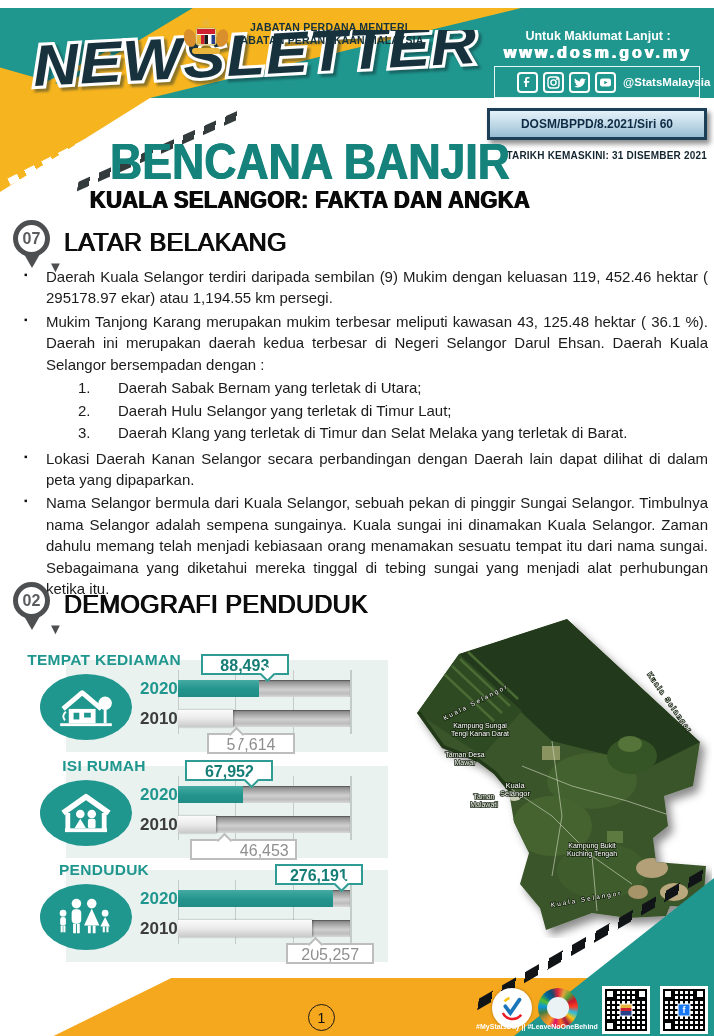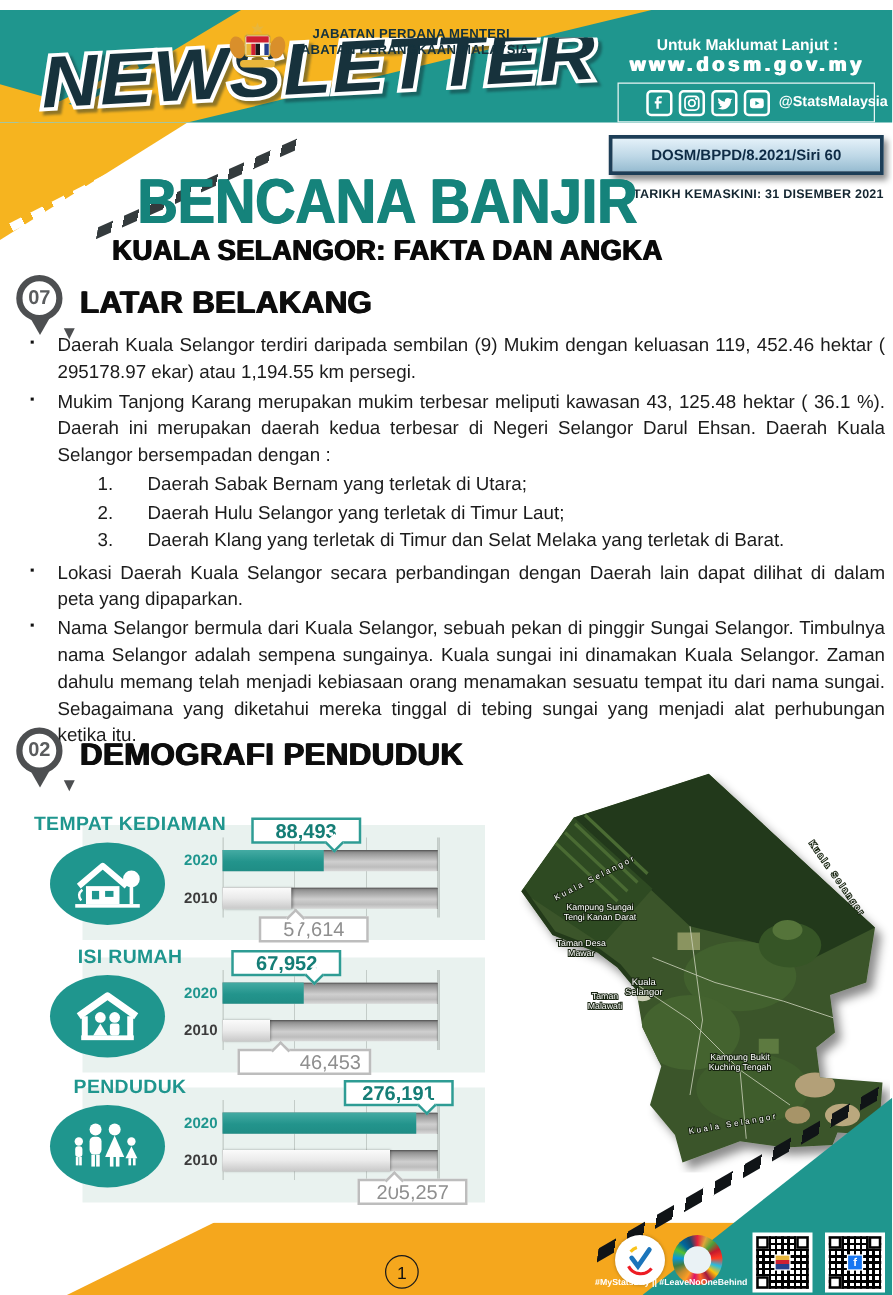--- a/index.html
+++ b/index.html
@@ -55,21 +55,21 @@
   .subtitle{position:absolute;left:55px;top:188px;width:510px;text-align:center;
     font-size:22px;font-weight:bold;color:#0a0a0a;transform:scaleY(1.05);letter-spacing:.3px;}
 
   
   .pin{position:absolute;width:37px;height:37px;border:5px solid #4d4f51;border-radius:50%;
     background:#fff;box-sizing:border-box;text-align:center;line-height:27px;
     font-size:16px;font-weight:bold;color:#5a5c5e;}
   .pin-tail{position:absolute;width:0;height:0;border-left:8px solid transparent;
     border-right:8px solid transparent;border-top:14px solid #4d4f51;}
   .pin-arrow{position:absolute;color:#4d4f51;font-size:15px;}
-  .h-section{position:absolute;font-size:25px;font-weight:bold;color:#0d0d0d;letter-spacing:.3px;}
+  .h-section{position:absolute;font-size:25px;font-weight:normal;color:#0d0d0d;letter-spacing:.3px;}
 
   
   .bullets{position:absolute;left:24px;top:266px;width:684px;}
   .bullet{display:flex;margin-bottom:2px;}
   .bullet .marker{width:22px;flex:0 0 22px;font-size:10px;color:#111;padding-top:3px;}
   .bullet p{flex:1;margin:0;text-align:justify;font-size:15px;line-height:21.4px;color:#1b1b1b;}
   .numbered{margin:2px 0 3px 54px;}
   .num-row{display:flex;font-size:15px;line-height:22.5px;color:#1b1b1b;}
   .num-row .num{width:40px;flex:0 0 40px;}
 
@@ -78,21 +78,21 @@
   .panel{position:absolute;left:52px;top:6px;width:322px;height:92px;background:#E9F2EF;}
   .chart-label{position:absolute;left:0;top:-3px;width:180px;text-align:center;
     font-size:15.5px;font-weight:bold;color:#1F968E;letter-spacing:.3px;}
   .icon-ell{position:absolute;left:26px;top:20px;width:92px;height:66px;background:#1F968E;
     border-radius:50%;display:flex;align-items:center;justify-content:center;}
   .rowwrap{position:absolute;left:126px;top:6px;width:244px;height:92px;}
   .gridbox{position:absolute;left:38px;top:10px;width:172px;height:64px;
     border-left:1px solid #c3ccc8;border-right:1px solid #c3ccc8;
     background:repeating-linear-gradient(90deg,transparent 0 56.3px,#c3ccc8 56.3px 57.3px);}
   .crow{position:absolute;left:0;height:17px;width:100%;}
-  .crow .year{position:absolute;left:0;top:0;width:34px;text-align:right;font-size:12px;
+  .crow .year{position:absolute;left:0;top:0;width:34px;text-align:right;font-size:17px;
     font-weight:bold;line-height:17px;}
   .year-2020{color:#1F968E;}
   .year-2010{color:#3c3c3c;font-weight:normal;}
   .track{position:absolute;left:38px;top:0;width:172px;height:17px;
     background:linear-gradient(180deg,#818181 0%,#cfcfcf 55%,#bdbdbd 80%,#d8d8d8 100%);
     box-shadow:inset 0 1px 1px rgba(60,60,60,.6);}
   .fill{height:100%;}
   .fill-teal{background:linear-gradient(180deg,#44aba3 0%,#23948c 55%,#1f8d85 100%);}
   .fill-silver{background:linear-gradient(180deg,#fbfbfb 0%,#eaeaea 50%,#c9c9c9 100%);
     box-shadow:1px 0 2px rgba(0,0,0,.35);}
@@ -236,21 +236,21 @@
         <span class="num">2.</span>
         <span>Daerah Hulu Selangor yang terletak di Timur Laut;</span>
       </div>
       <div class="num-row">
         <span class="num">3.</span>
         <span>Daerah Klang yang terletak di Timur dan Selat Melaka yang terletak di Barat.</span>
       </div>
     </div>
     <div class="bullet">
       <span class="marker">▪</span>
-      <p>Lokasi Daerah Kuala Selangor secara perbandingan dengan Daerah lain dapat dilihat di dalam peta yang dipaparkan.</p>
+      <p>Lokasi Daerah Kanan Selangor secara perbandingan dengan Daerah lain dapat dilihat di dalam peta yang dipaparkan.</p>
     </div>
     <div class="bullet">
       <span class="marker">▪</span>
       <p>Nama Selangor bermula dari Kuala Selangor, sebuah pekan di pinggir Sungai Selangor. Timbulnya nama Selangor adalah sempena sungainya. Kuala sungai ini dinamakan Kuala Selangor. Zaman dahulu memang telah menjadi kebiasaan orang menamakan sesuatu tempat itu dari nama sungai. Sebagaimana yang diketahui mereka tinggal di tebing sungai yang menjadi alat perhubungan ketika itu.</p>
     </div>
   </div>
 
   <div class="pin" style="left:13px;top:582px;">
     <span>02</span>
   </div>

